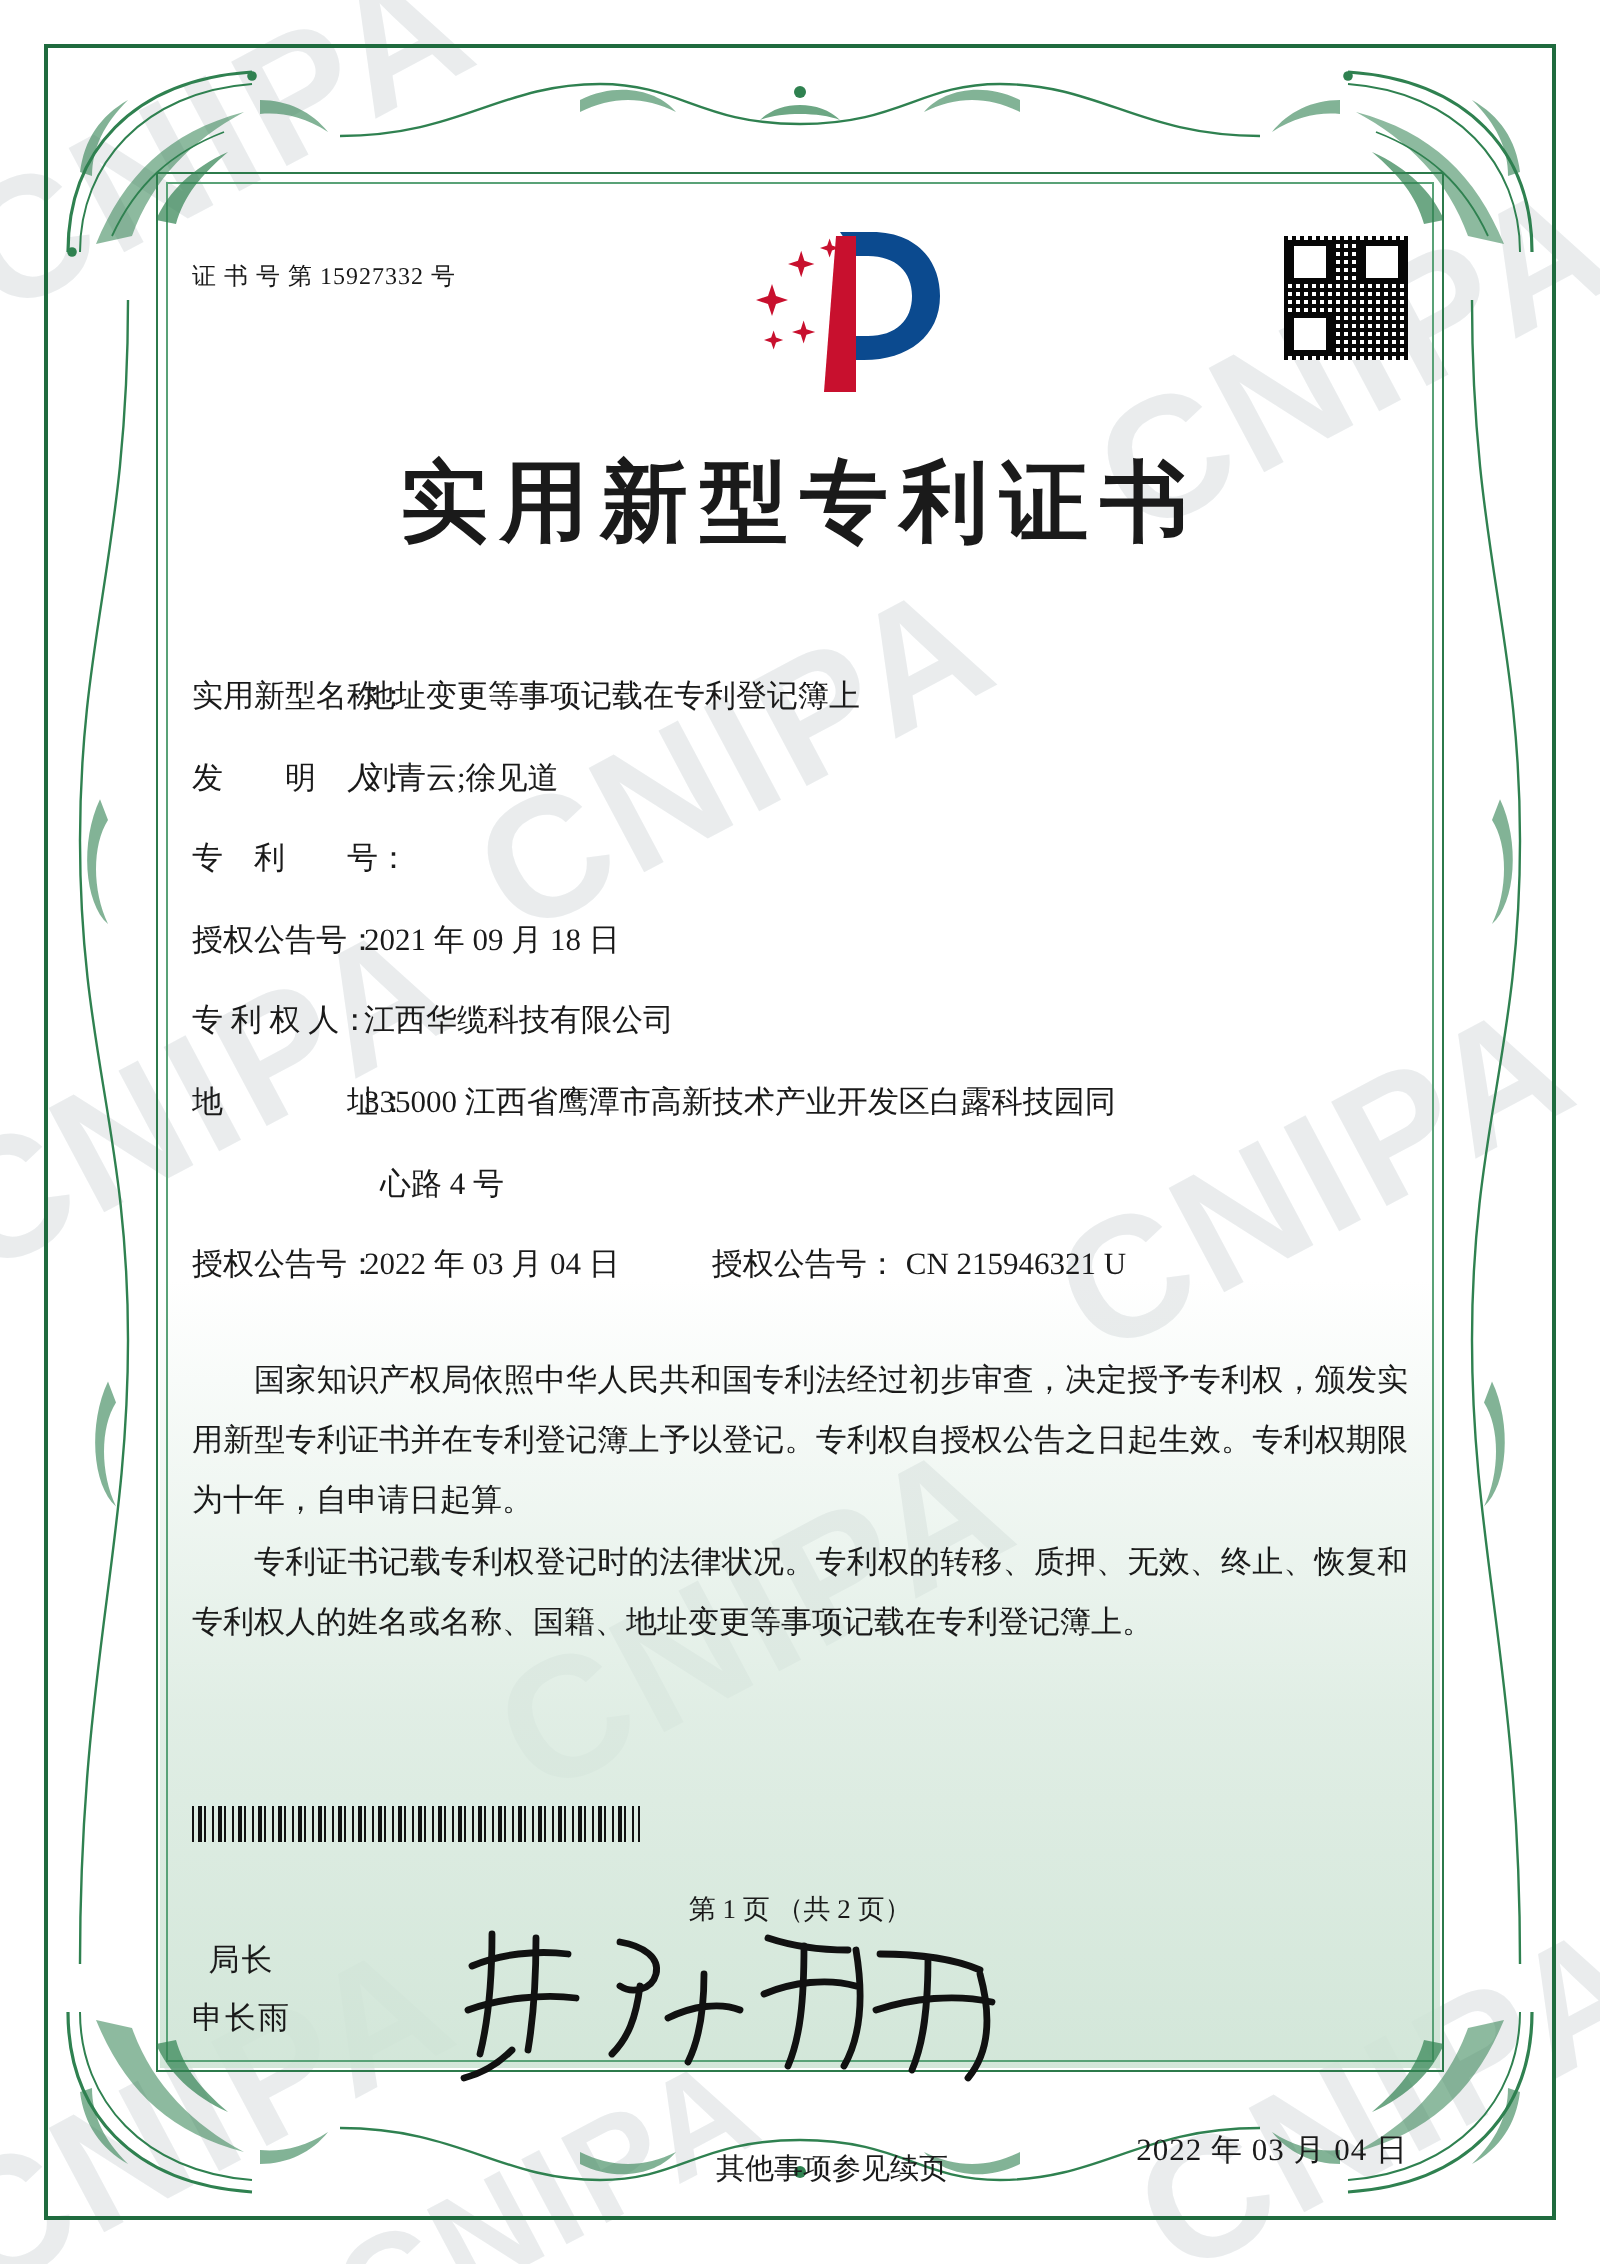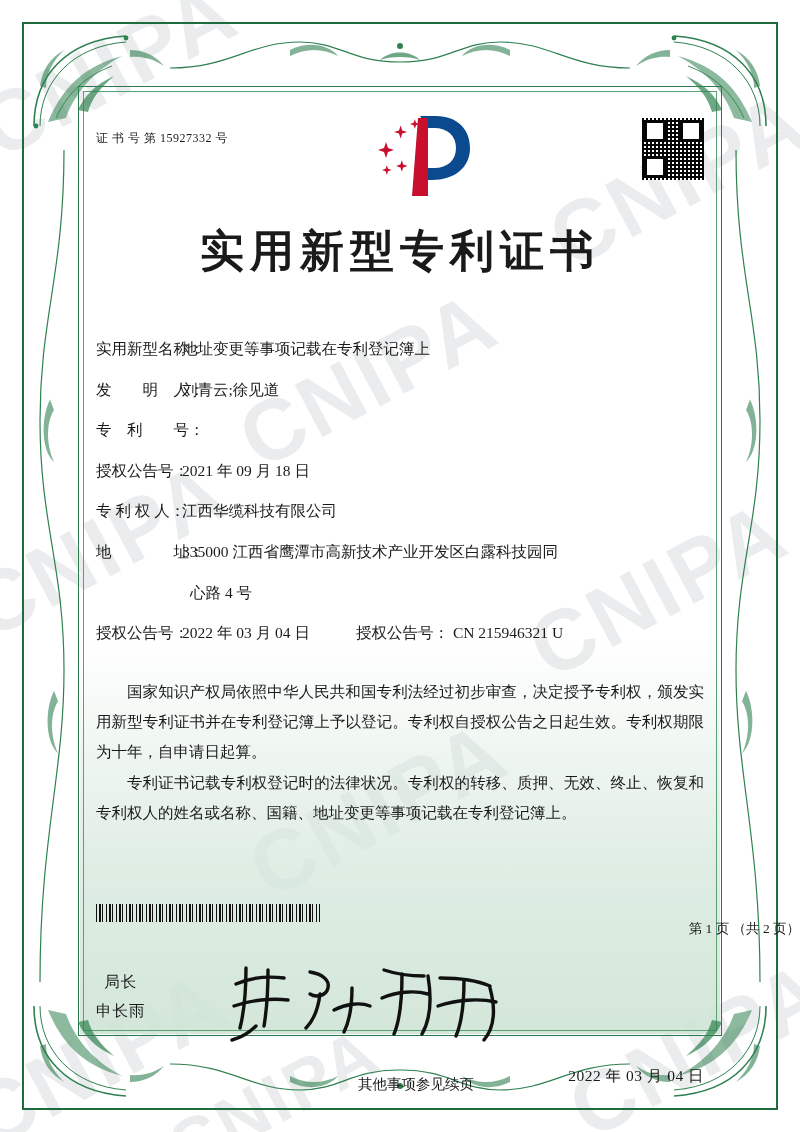--- a/index.html
+++ b/index.html
@@ -235,22 +235,22 @@
   .issue-date {
     text-align: right;
     font-size: 15.5px;
     margin-top: 6px;
     letter-spacing: .5px;
   }
 
   .page-no {
     position: absolute;
     left: 0; right: 0;
-    top: 920px;
-    text-align: right;
+    top: 946px;
+    text-align: center;
     font-size: 13.5px;
     z-index: 5;
   }
   .footer-note {
     position: absolute;
     left: 0; right: 0;
     top: 1075px;
     text-align: center;
     font-size: 14.5px;
     z-index: 5;

